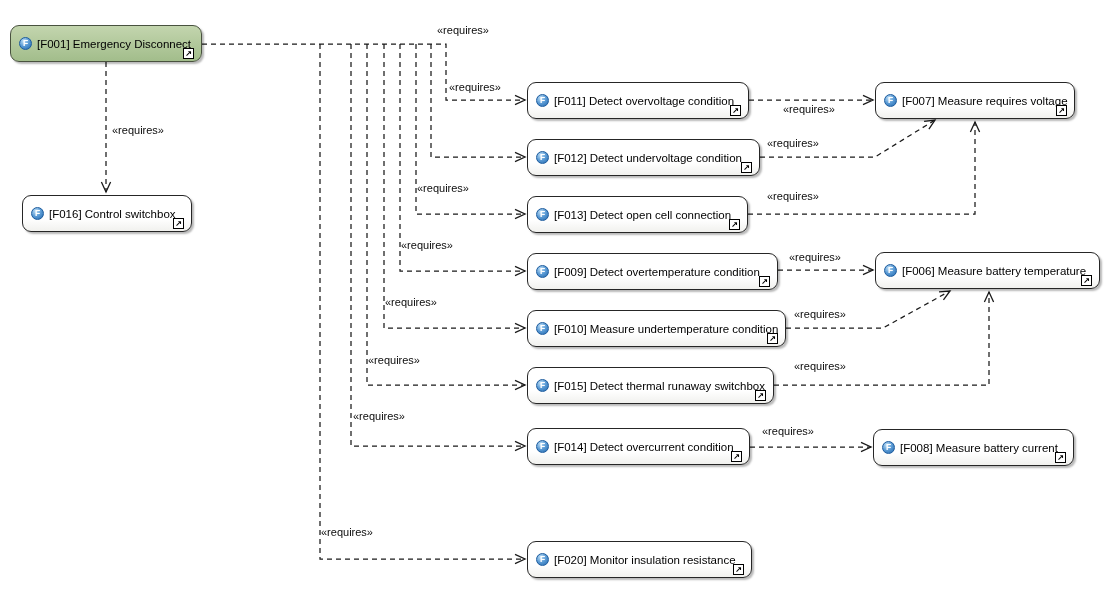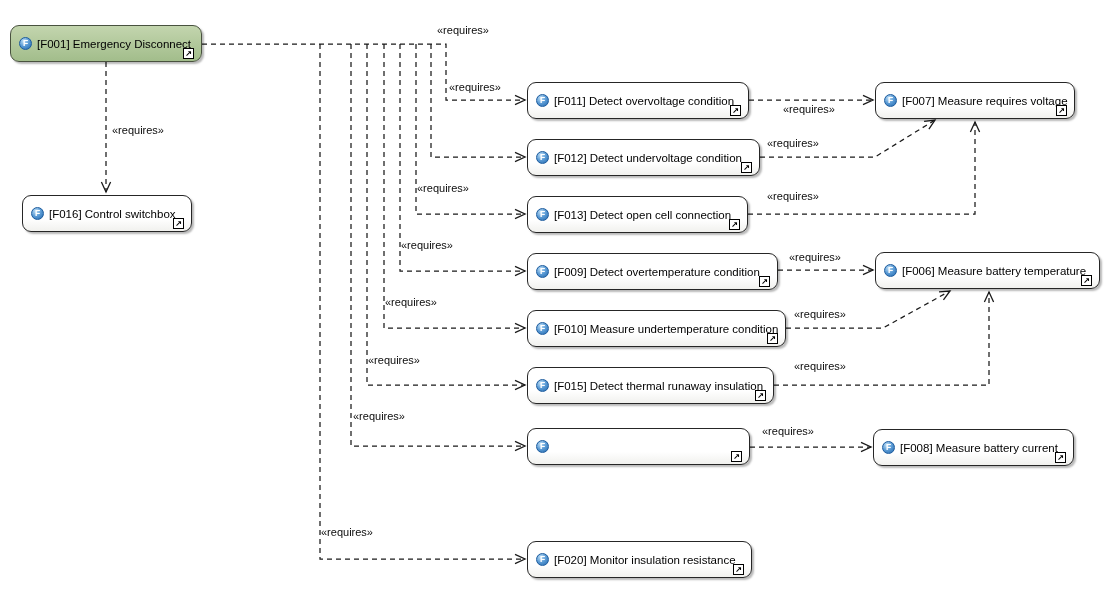--- a/index.html
+++ b/index.html
@@ -144,26 +144,27 @@
   </div>
 
   <div class="node" style="left:527px;top:310px;width:259px">
     <span class="ficon">F</span>
     <span class="nlabel">[F010] Measure undertemperature condition</span>
     <span class="corner">↗</span>
   </div>
 
   <div class="node" style="left:527px;top:367px;width:247px">
     <span class="ficon">F</span>
-    <span class="nlabel">[F015] Detect thermal runaway insulation</span>
+    <span class="nlabel">[F015] Detect thermal runaway switchbox</span>
     <span class="corner">↗</span>
   </div>
 
   <div class="node" style="left:527px;top:428px;width:223px">
     <span class="ficon">F</span>
+    <span class="nlabel">[F014] Detect overcurrent condition</span>
     <span class="corner">↗</span>
   </div>
 
   <div class="node" style="left:527px;top:541px;width:225px">
     <span class="ficon">F</span>
     <span class="nlabel">[F020] Monitor insulation resistance</span>
     <span class="corner">↗</span>
   </div>
 
   <div class="node" style="left:875px;top:82px;width:200px">

